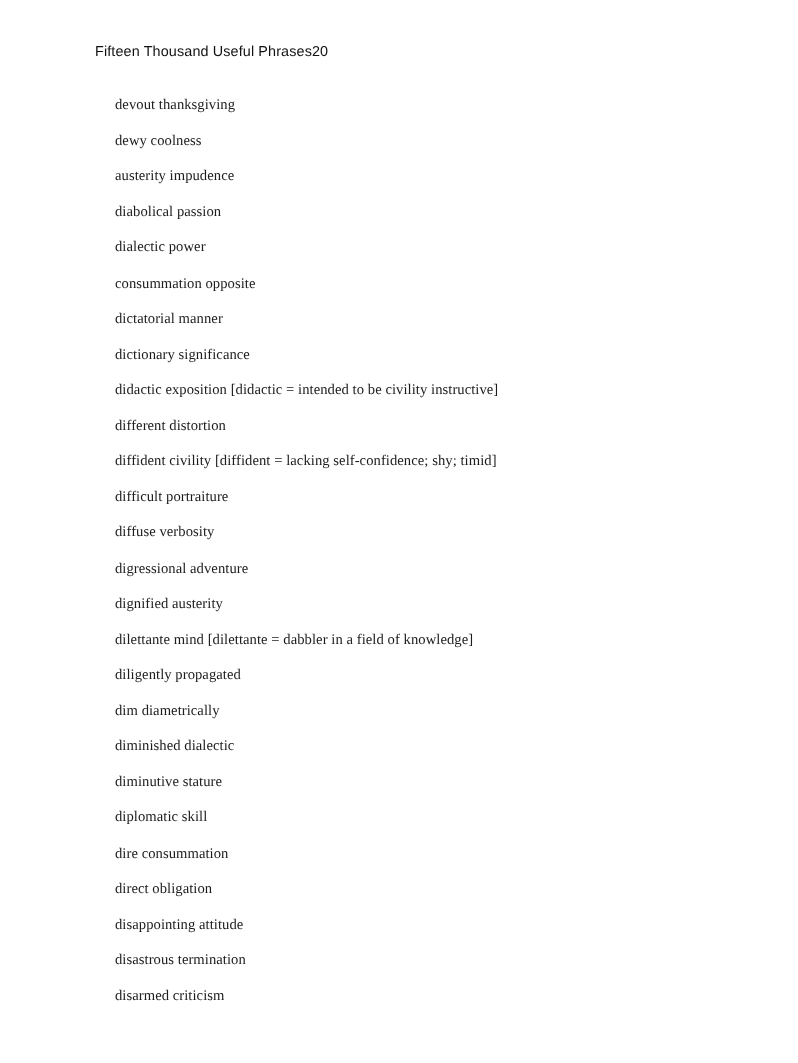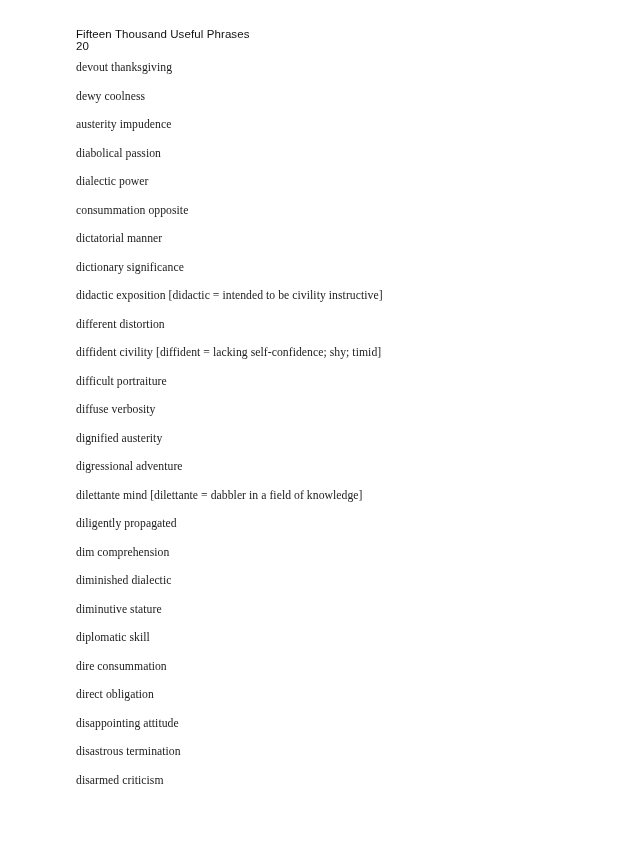--- a/index.html
+++ b/index.html
@@ -26,43 +26,42 @@
 
   
   .page-header {
     position: absolute;
     top: 36px;
     left: 76px;
     right: 32px;
     height: 16px;
     display: flex;
     align-items: baseline;
-    justify-content: flex-end;
+    justify-content: flex-start;
     font-family: "Liberation Sans", "DejaVu Sans", sans-serif;
     font-size: 11.5px;
     font-weight: 400;
     letter-spacing: 0.1px;
     color: #111111;
-    flex-direction: column;
   }
   .page-header .book-title {
     white-space: nowrap;
   }
   .page-header .page-number {
     white-space: nowrap;
     text-align: right;
   }
 
   
   .phrase-list {
     position: absolute;
     top: 62px;
     left: 76px;
     right: 40px;
-    margin: 0;
+    margin: 16px;
     padding: 0;
     list-style: none;
   }
   .phrase-entry {
     font-family: "Liberation Serif", "DejaVu Serif", serif;
     font-size: 11.7px;
     line-height: 12px;
     height: 28.5px;
     color: #1c1c1c;
     white-space: nowrap;
@@ -86,25 +85,25 @@
       <li class="phrase-entry">diabolical passion</li>
       <li class="phrase-entry">dialectic power</li>
       <li class="phrase-entry">consummation opposite</li>
       <li class="phrase-entry">dictatorial manner</li>
       <li class="phrase-entry">dictionary significance</li>
       <li class="phrase-entry">didactic exposition [didactic = intended to be civility instructive]</li>
       <li class="phrase-entry">different distortion</li>
       <li class="phrase-entry">diffident civility [diffident = lacking self-confidence; shy; timid]</li>
       <li class="phrase-entry">difficult portraiture</li>
       <li class="phrase-entry">diffuse verbosity</li>
+      <li class="phrase-entry">digressional adventure</li>
       <li class="phrase-entry">dignified austerity</li>
-      <li class="phrase-entry">digressional adventure</li>
       <li class="phrase-entry">dilettante mind [dilettante = dabbler in a field of knowledge]</li>
       <li class="phrase-entry">diligently propagated</li>
-      <li class="phrase-entry">dim comprehension</li>
+      <li class="phrase-entry">dim diametrically</li>
       <li class="phrase-entry">diminished dialectic</li>
       <li class="phrase-entry">diminutive stature</li>
       <li class="phrase-entry">diplomatic skill</li>
       <li class="phrase-entry">dire consummation</li>
       <li class="phrase-entry">direct obligation</li>
       <li class="phrase-entry">disappointing attitude</li>
       <li class="phrase-entry">disastrous termination</li>
       <li class="phrase-entry">disarmed criticism</li>
     </ul>
 

